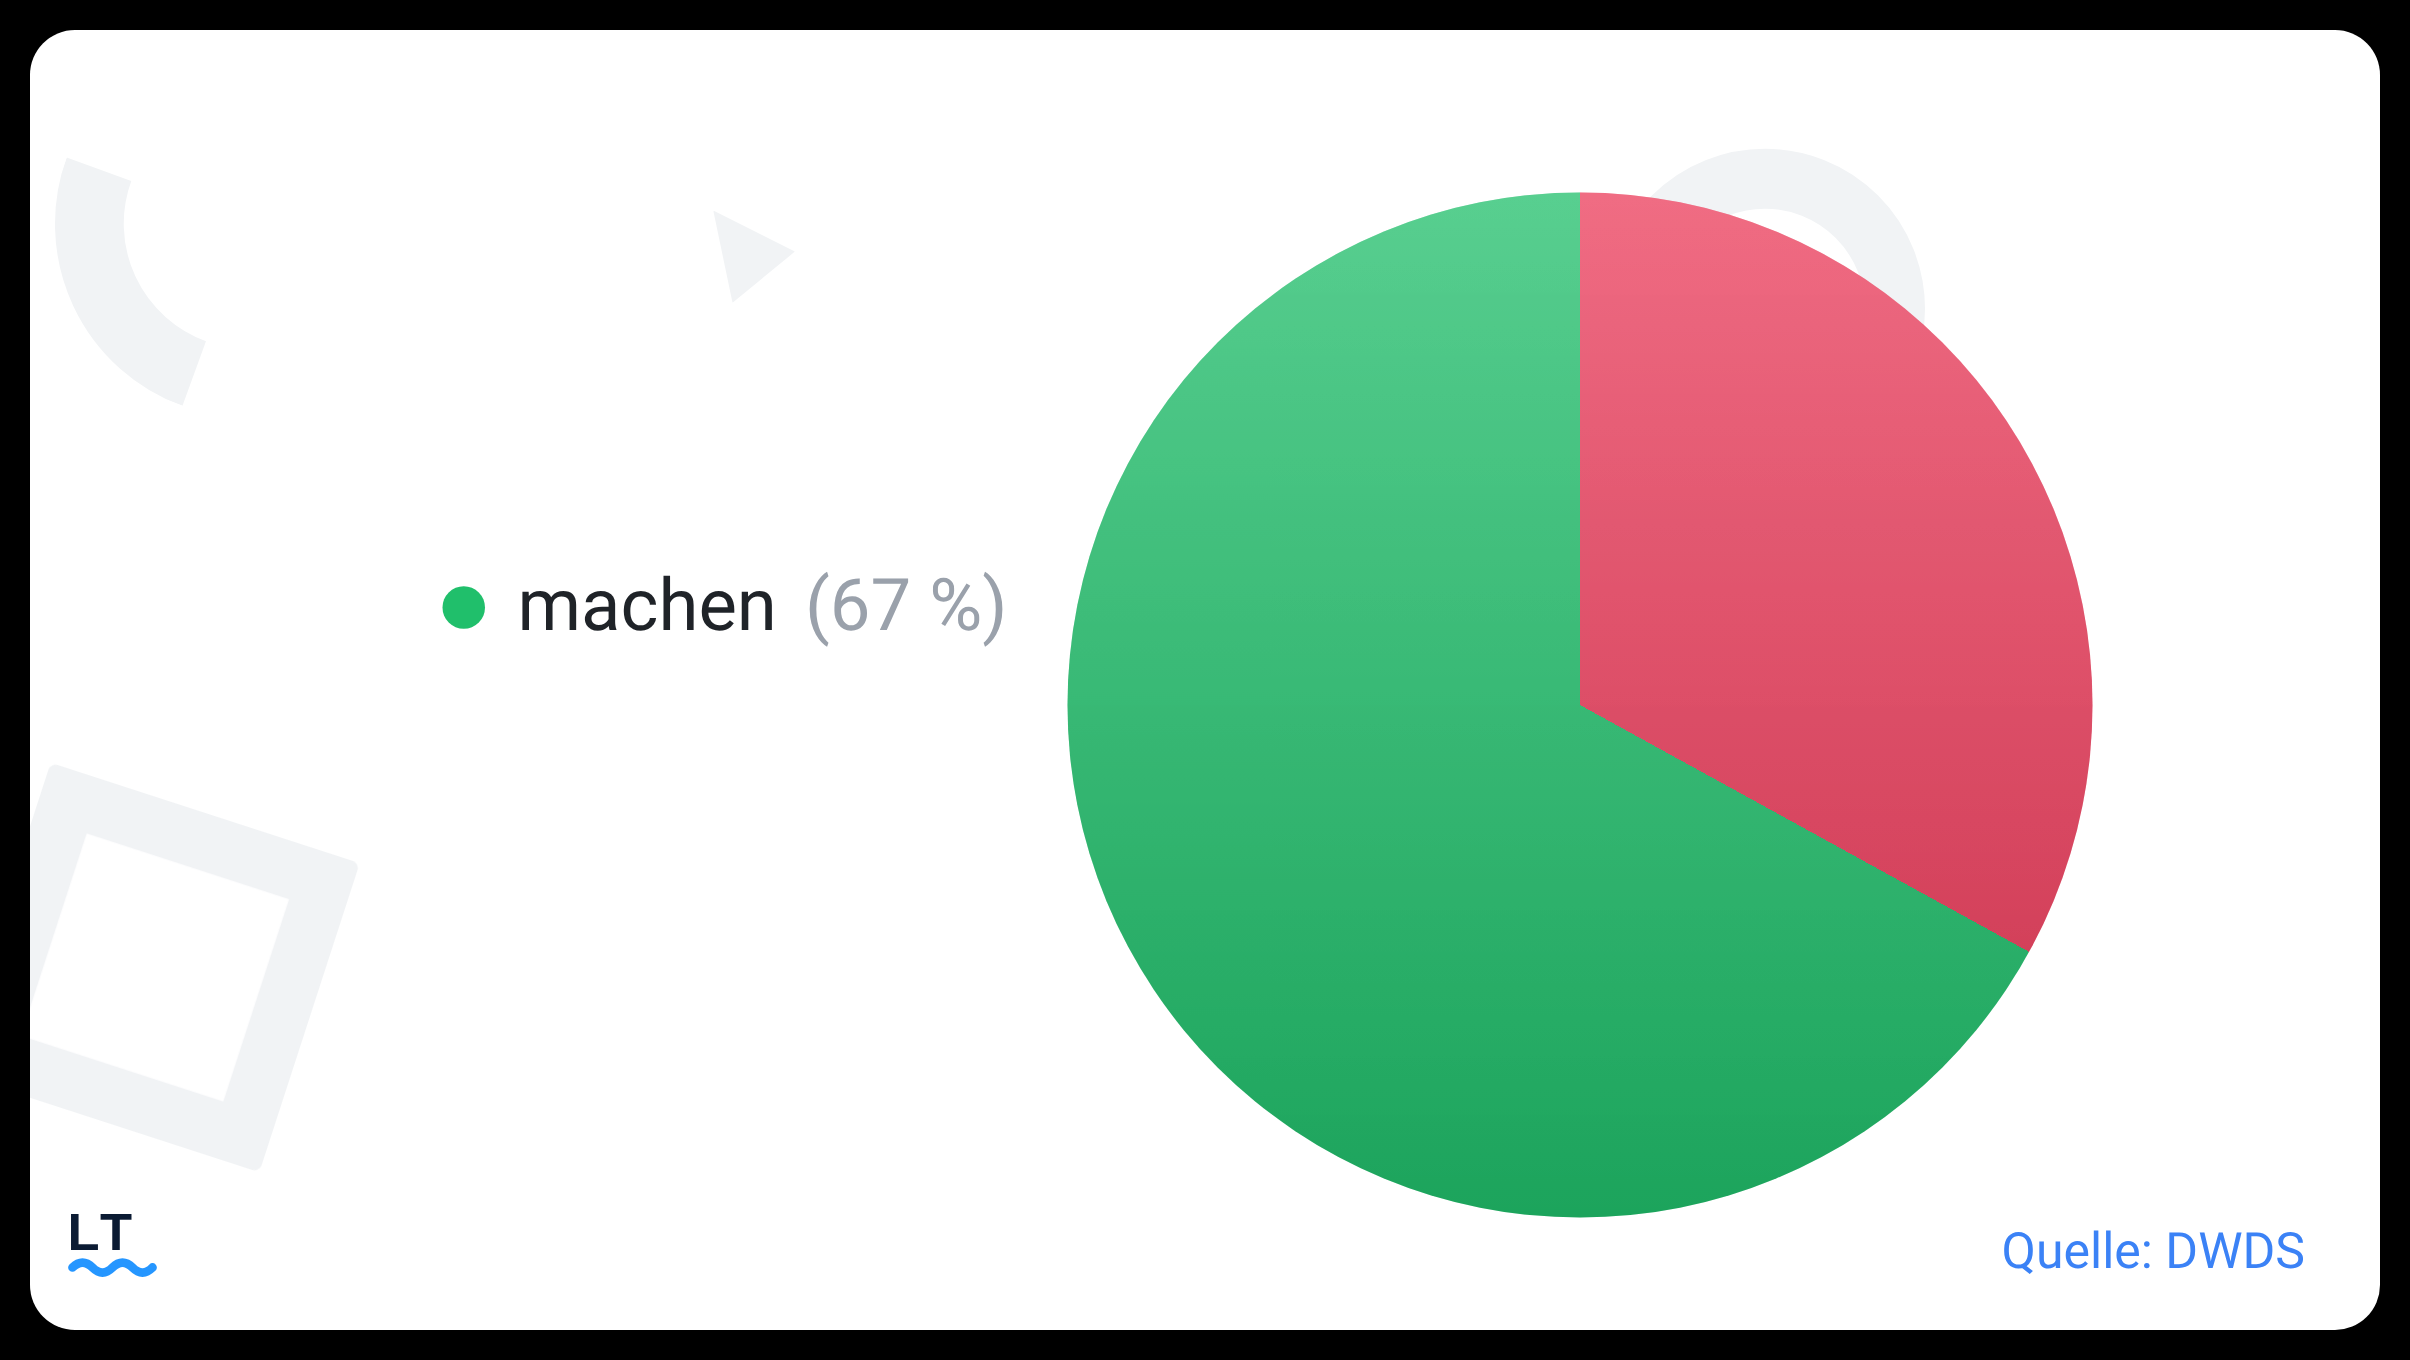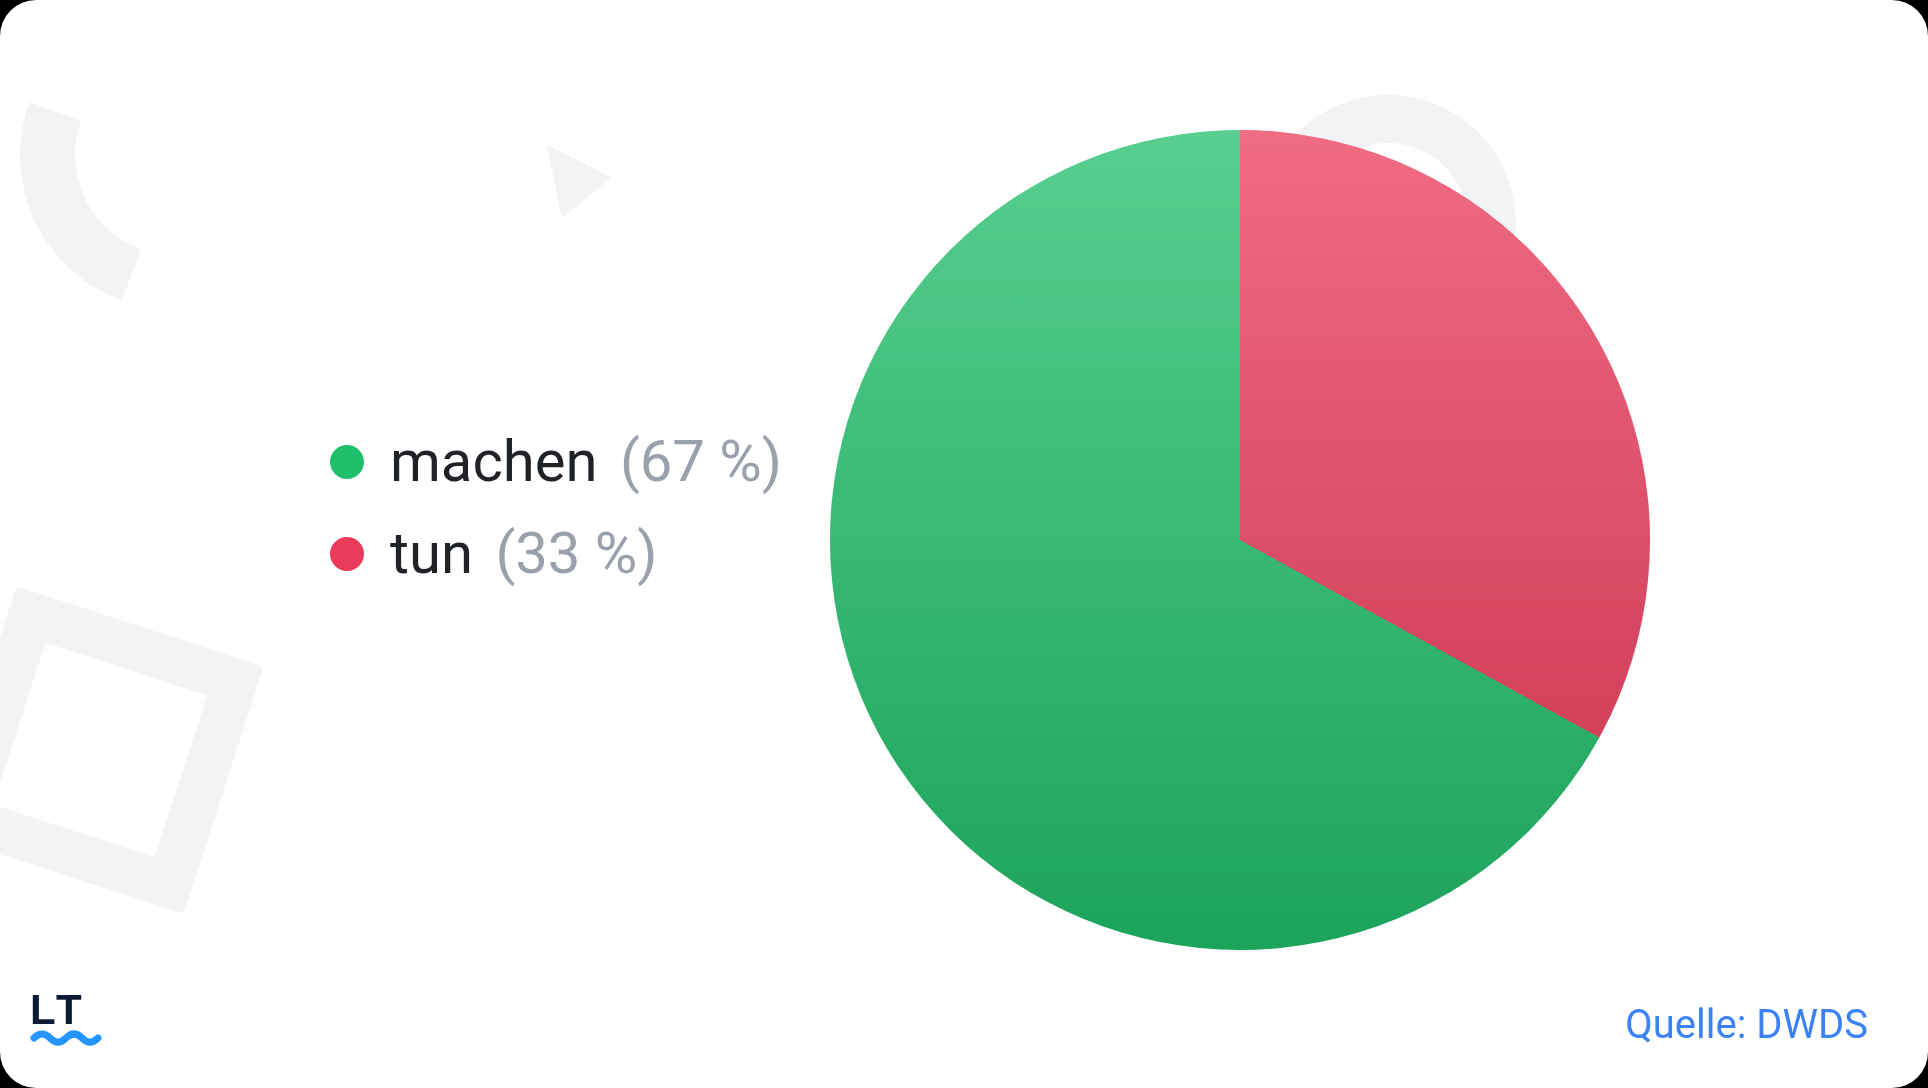--- a/index.html
+++ b/index.html
@@ -6,21 +6,21 @@
     margin: 0;
     padding: 0;
     width: 1928px;
     height: 1088px;
     background: #000;
     font-family: -apple-system, BlinkMacSystemFont, "Segoe UI", Roboto, "Helvetica Neue", Arial, sans-serif;
   }
   .card {
     position: absolute;
     inset: 0;
-    margin: 0;
+    margin: 24px;
     background: #fff;
     border-radius: 36px;
     box-shadow: 0 8px 30px rgba(0,0,0,0.25);
     overflow: hidden;
     padding-left: 20px;
   }
   
   .bg-shape {
     position: absolute;
     background: #f1f3f5;
@@ -142,27 +142,20 @@
   <div class="bg-circ-behind"></div>
 
   <div class="legend">
     <div class="legend-row">
       <span class="legend-dot" style="background:#20bf6b;"></span>
       <span>
         <span class="legend-label">machen</span>
         <span class="legend-pct">(67 %)</span>
       </span>
     </div>
-    <div class="legend-row">
-      <span class="legend-dot" style="background:#eb3b5a;"></span>
-      <span>
-        <span class="legend-label">tun</span>
-        <span class="legend-pct">(33 %)</span>
-      </span>
-    </div>
   </div>
 
   <div class="pie-wrap">
     <div class="pie" style="background: conic-gradient(#eb3b5a 0deg 118.80000000000001deg, #20bf6b 118.80000000000001deg 360deg);"></div>
     <div class="pie-grad-light"></div>
     <div class="pie-grad"></div>
   </div>
 
   <div class="source">Quelle: DWDS</div>
 

